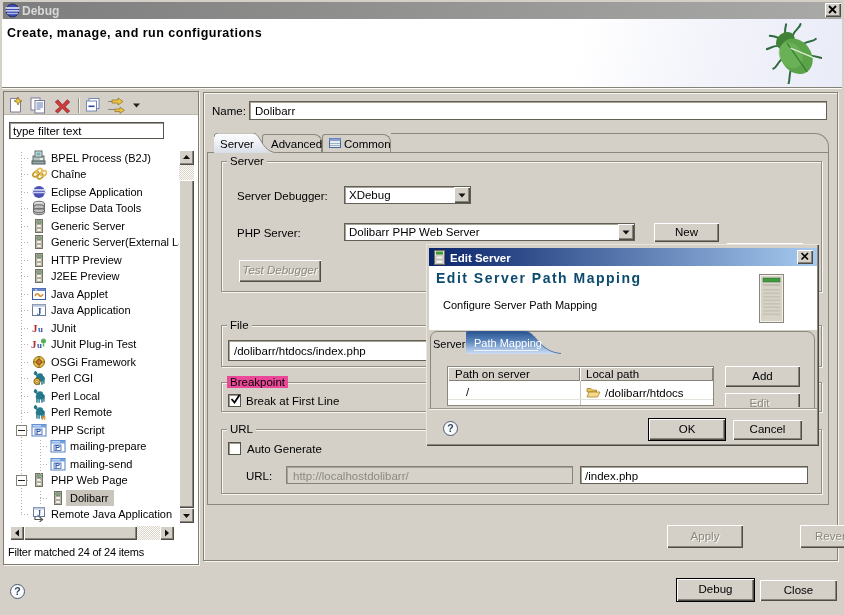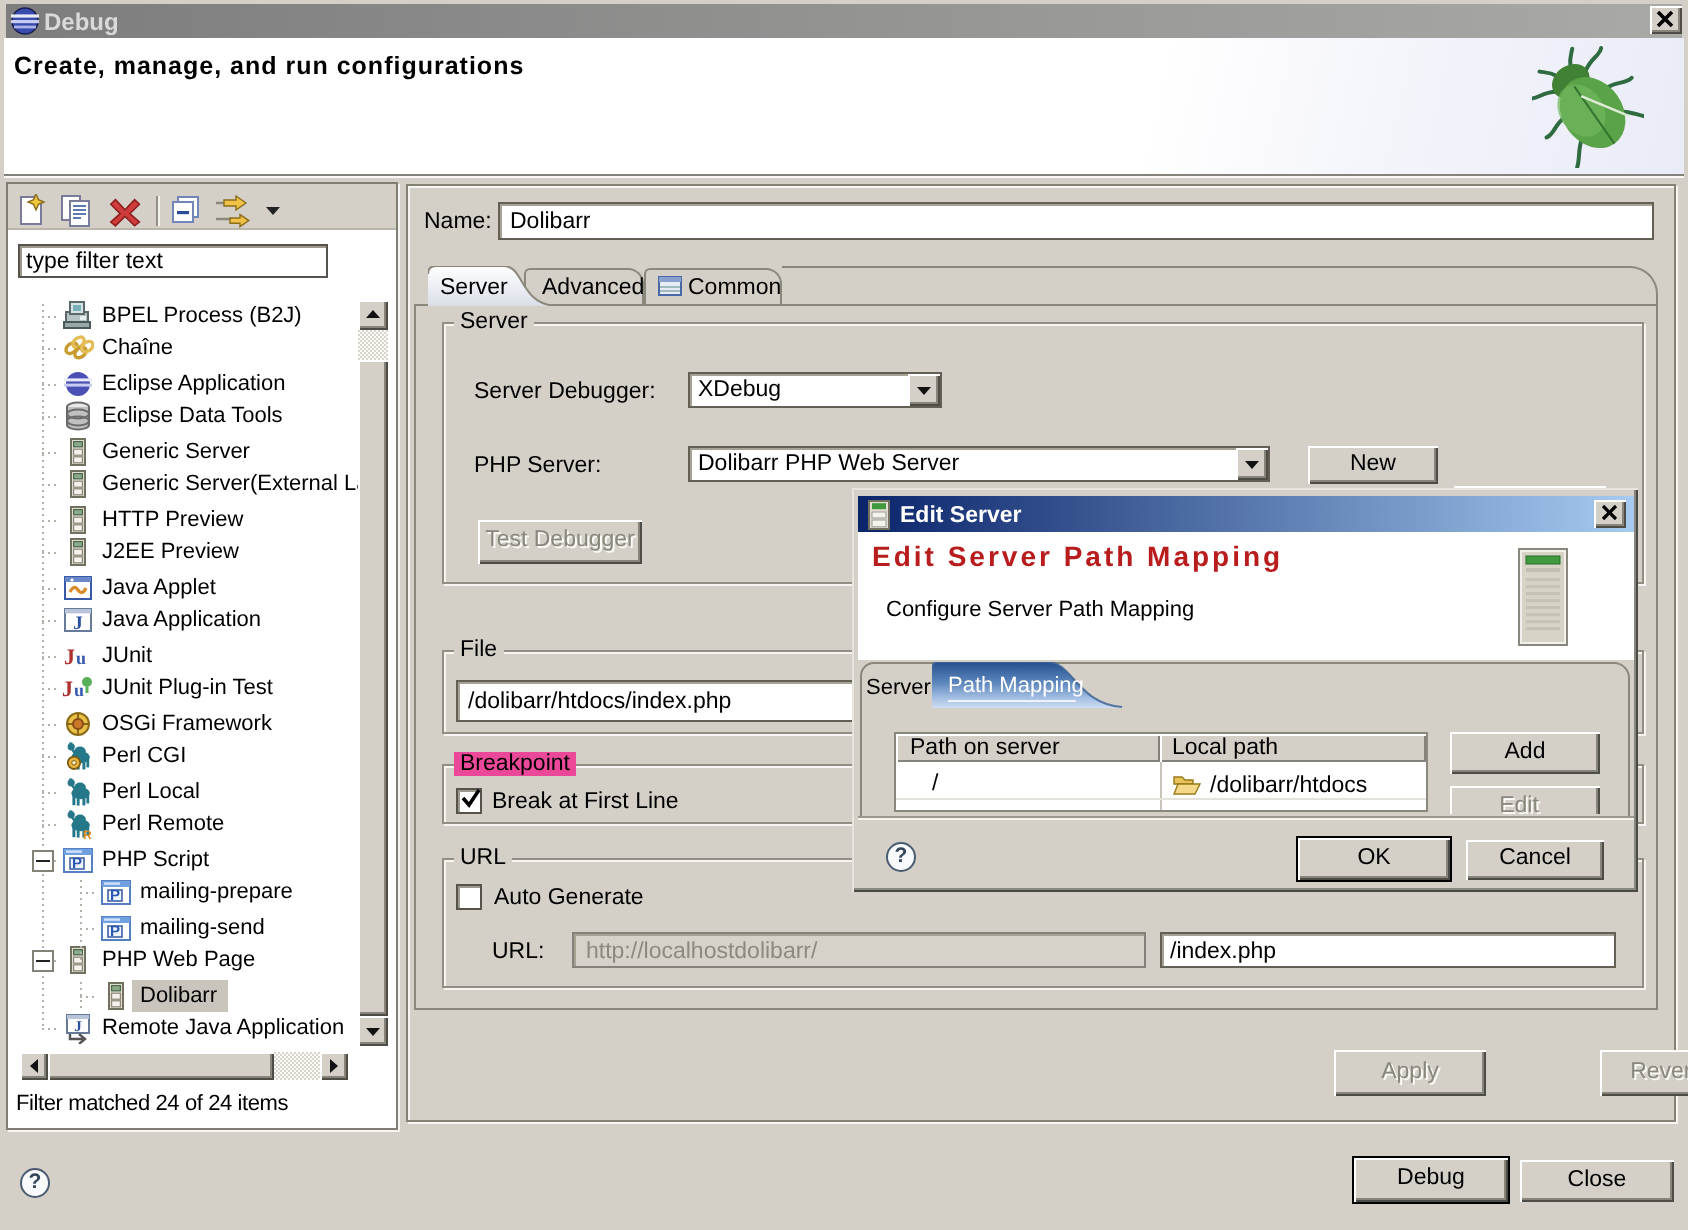--- a/index.html
+++ b/index.html
@@ -352,21 +352,21 @@
       <path d="M4.5 6.5 l3.5 4 l3.5-4z" fill="#111"></path>
     </svg></div>
 <div class="abs" style="left:237px;top:227px;">PHP Server:</div>
 <div class="abs sunken" style="left:344px;top:223px;width:291px;height:18px;"></div>
 <div class="abs" style="left:349px;top:226px;white-space:nowrap;">Dolibarr PHP Web Server</div>
 <div class="abs raised" style="left:618px;top:224px;width:16px;height:16px;"><svg width="16" height="16">
       <path d="M4.5 6.5 l3.5 4 l3.5-4z" fill="#111"></path>
     </svg></div>
 <div class="abs btn" style="left:654px;top:223px;width:65px;height:19px;line-height:18px;">New</div>
 <div class="abs btn" style="left:727px;top:223px;width:76px;height:19px;line-height:18px;margin-top:20px;">Configure...</div>
-<div class="abs btn disabledtext" style="left:239px;top:260px;width:82px;height:22px;line-height:21px;">Test Debugger</div>
+<div class="abs btn disabledtext" style="left:239px;top:260px;width:82px;height:22px;line-height:21px;font-style:italic;">Test Debugger</div>
 <div class="abs groupbox" style="left:221px;top:325px;width:601px;height:42px;"></div>
 <div class="abs" style="left:227px;top:319px;background:#d4d0c8;padding:0 3px;">File</div>
 <div class="abs sunken" style="left:228px;top:340px;width:588px;height:21px;"></div>
 <div class="abs" style="left:234px;top:345px;">/dolibarr/htdocs/index.php</div>
 <div class="abs groupbox" style="left:221px;top:382px;width:601px;height:30px;"></div>
 <div class="abs" style="left:227px;top:376px;background:#ec4899;padding:0 3px;">Breakpoint</div>
 <div class="abs" style="left:228px;top:394px;width:13px;height:13px;background:#fff;border:1px solid #55534b;box-shadow:inset 1px 1px 0 #9c998d;"></div>
 <div class="abs" style="left:229px;top:393px;width:13px;height:13px;"><svg width="13" height="13">
       <path d="M2.5 6 l3 3.5 l5-7.5" stroke="#000" stroke-width="1.8" fill="none"></path>
     </svg></div>
@@ -392,21 +392,21 @@
       <rect x="0.5" y="0.5" width="10" height="14" fill="#e2ddd2" stroke="#72705f"></rect>
       <rect x="2" y="1.6" width="7" height="3" fill="#3f9a3f"></rect>
       <rect x="2" y="6" width="7" height="3" fill="#f4f2ea" stroke="#999" stroke-width="0.5"></rect>
       <rect x="2" y="10" width="7" height="3.4" fill="#f4f2ea" stroke="#999" stroke-width="0.5"></rect>
     </svg></div>
 <div class="abs" style="left:450px;top:252px;font-weight:bold;font-size:11.5px;color:#fff;z-index:52;">Edit Server</div>
 <div class="abs raised" style="left:797px;top:250px;width:16px;height:14px;z-index:52;"><svg width="16" height="14">
       <path d="M4.5 3 L11 9.5 M11 3 L4.5 9.5" stroke="#000" stroke-width="1.6"></path>
     </svg></div>
 <div class="abs" style="left:429px;top:266px;width:388px;height:64px;background:#fff;z-index:51;"></div>
-<div class="abs" style="left:436px;top:270px;font-weight:bold;font-size:14px;letter-spacing:1.5px;color:#b91c1c;z-index:52;">Edit Server Path Mapping</div>
+<div class="abs" style="left:436px;top:270px;font-weight:bold;font-size:14px;letter-spacing:1.5px;color:#0c4a6e;z-index:52;">Edit Server Path Mapping</div>
 <div class="abs" style="left:443px;top:299px;font-size:11px;color:#000;z-index:52;">Configure Server Path Mapping</div>
 <div class="abs" style="left:758px;top:273px;width:27px;height:51px;z-index:52;"><svg width="27" height="51">
       <rect x="1.5" y="1.5" width="24" height="48" fill="#d7d3c7" stroke="#8a887c"></rect>
       <rect x="2.5" y="2.5" width="22" height="46" fill="none" stroke="#f2f0ea" stroke-width="1"></rect>
       <rect x="5" y="5" width="17" height="4" fill="#3f9a3f" stroke="#2a6a2a" stroke-width="0.5"></rect>
       <rect x="5" y="11" width="17" height="2" fill="#c2beb2"></rect>
       <g fill="#c6c2b6">
         <rect x="5" y="16" width="17" height="1.6"></rect>
         <rect x="5" y="19.5" width="17" height="1.6"></rect>
         <rect x="5" y="23" width="17" height="1.6"></rect>

